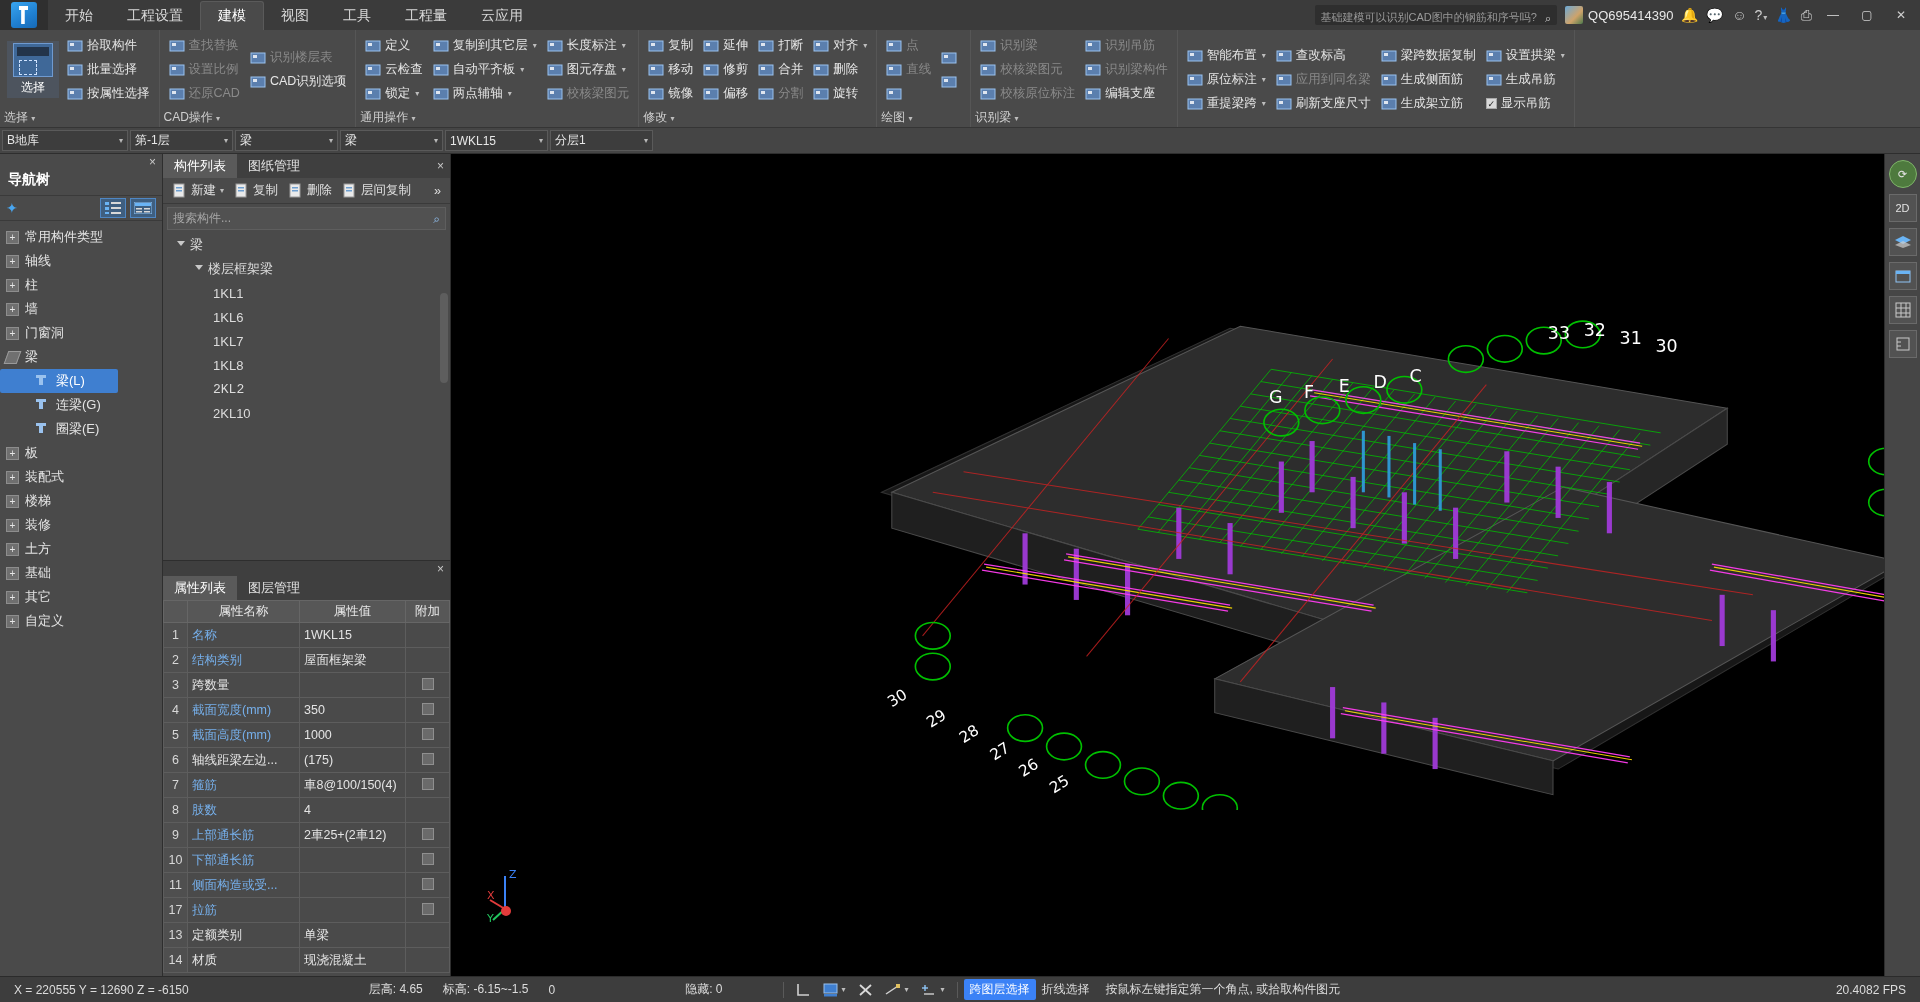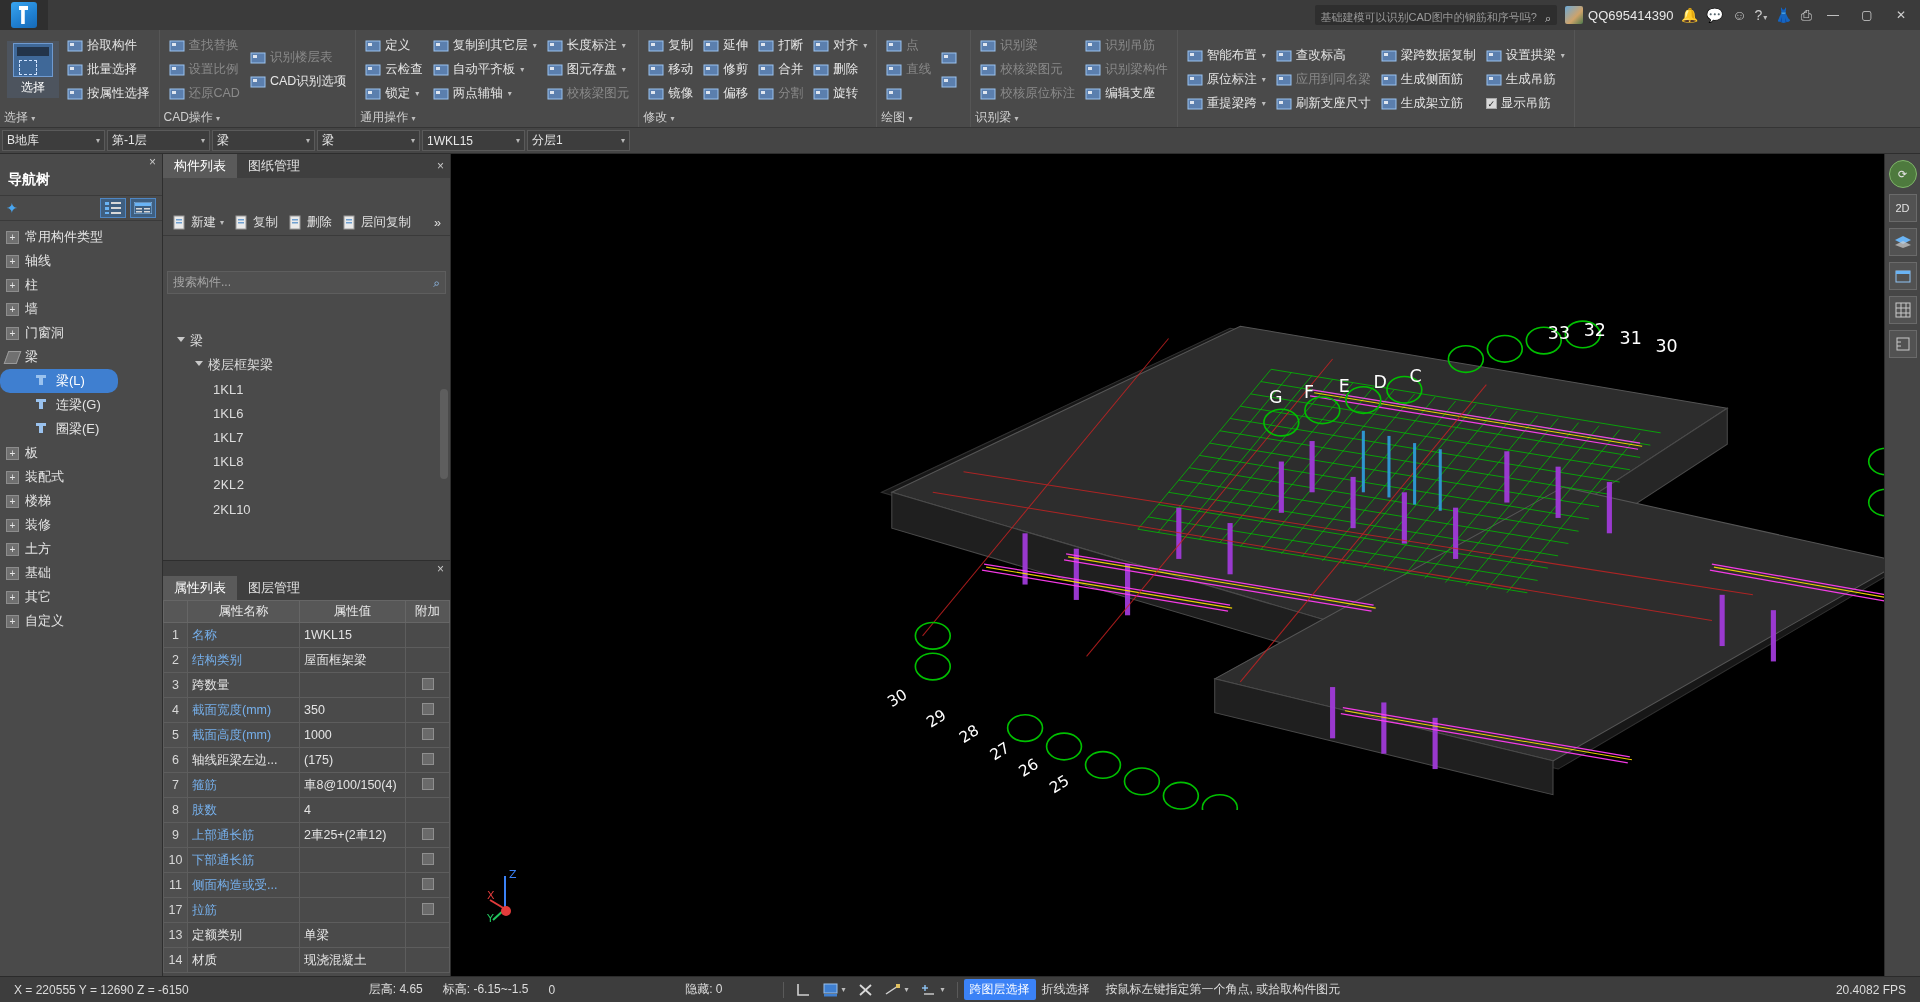--- a/index.html
+++ b/index.html
@@ -83,26 +83,26 @@
      border-bottom:1px solid #3a3a3a; border-top:1px solid #3a3a3a;}
   .magic { color:#49a6f0; font-size:14px; }
   .navtool-btn { width:26px;height:20px;border:1px solid #4f87c4;background:#3f5f80;
      display:flex;align-items:center;justify-content:center;cursor:pointer;}
   .navlist { flex:1; overflow:hidden; padding-top:4px;}
   .navitem { display:flex; align-items:center; gap:6px; height:24px; padding-left:6px;
      font-size:13px; color:#e4e4e4; cursor:pointer; white-space:nowrap;}
   .plus { width:13px;height:13px;border:1px solid #8d8d8d;background:#6f6f6f;color:#e6e6e6;
      font-size:10px;line-height:11px;text-align:center;flex:none;}
   .navitem.sub { padding-left:34px; }
-  .navitem.sel { background:#3f7fd0; color:#fff; margin-right:44px; border-radius:10px;}
+  .navitem.sel { background:#3f7fd0; color:#fff; margin-right:44px; border-radius:2px;}
   .treecap{width:13px;height:13px;flex:none;border:1px solid #9a9a9a;
      background:#707070;transform:skewX(-20deg);}
 
   .midpanels { width:288px; background:#4a4a4a; display:flex; flex-direction:column;
-     border-right:1px solid #2e2e2e;gap:32px; }
+     border-right:1px solid #2e2e2e; }
   .tabstrip { height:24px; display:flex; align-items:stretch; background:#3f3f3f;
      position:relative;}
   .ptab { padding:0 11px; display:flex; align-items:center; font-size:13px;
      color:#e2e2e2; cursor:pointer; }
   .ptab.act { background:#5a5a5a; color:#fff; }
   .tabx { margin-left:auto; padding:0 6px; display:flex; align-items:center;
      color:#c9c9c9; cursor:pointer; }
   .ptools { height:26px; display:flex; align-items:center; gap:2px; padding:0 5px;
      font-size:12.5px; border-bottom:1px solid #3a3a3a;}
   .ptool { display:flex; align-items:center; gap:3px; padding:0 4px; height:21px;
@@ -157,20 +157,29 @@
 </style>
 </head>
 <body>
 
 <div id="app">
 
   <div class="titlebar">
     <div class="applogo">
       <div class="logo-sq"></div>
     </div>
+    <div class="maintabs" id="mainTabs">
+        <div class="maintab">开始</div>
+        <div class="maintab">工程设置</div>
+        <div class="maintab active">建模</div>
+        <div class="maintab">视图</div>
+        <div class="maintab">工具</div>
+        <div class="maintab">工程量</div>
+        <div class="maintab">云应用</div>
+      </div>
 
     <div class="title-right">
       <div class="searchbox">
         <span>基础建模可以识别CAD图中的钢筋和序号吗?</span>
         <span class="sicon">⌕</span>
       </div>
       <div class="qq">
         <span class="qqav"></span>
         <span>QQ695414390</span>
       </div>
@@ -629,21 +638,21 @@
             <div class="ritem">
               <span class="chk">✓</span>
               <span>显示吊筋</span>
             </div>
           </div>
         </div>
       </div>
     </div>
 
   <div class="combobar" id="comboBar">
-      <div class="combo" style="width: 103px;">
+      <div class="combo" style="width: 126px;">
         <span class="cv">B地库</span>
         <span class="carr">▾</span>
       </div>
       <div class="combo" style="width: 103px;">
         <span class="cv">第-1层</span>
         <span class="carr">▾</span>
       </div>
       <div class="combo" style="width: 103px;">
         <span class="cv">梁</span>
         <span class="carr">▾</span>

